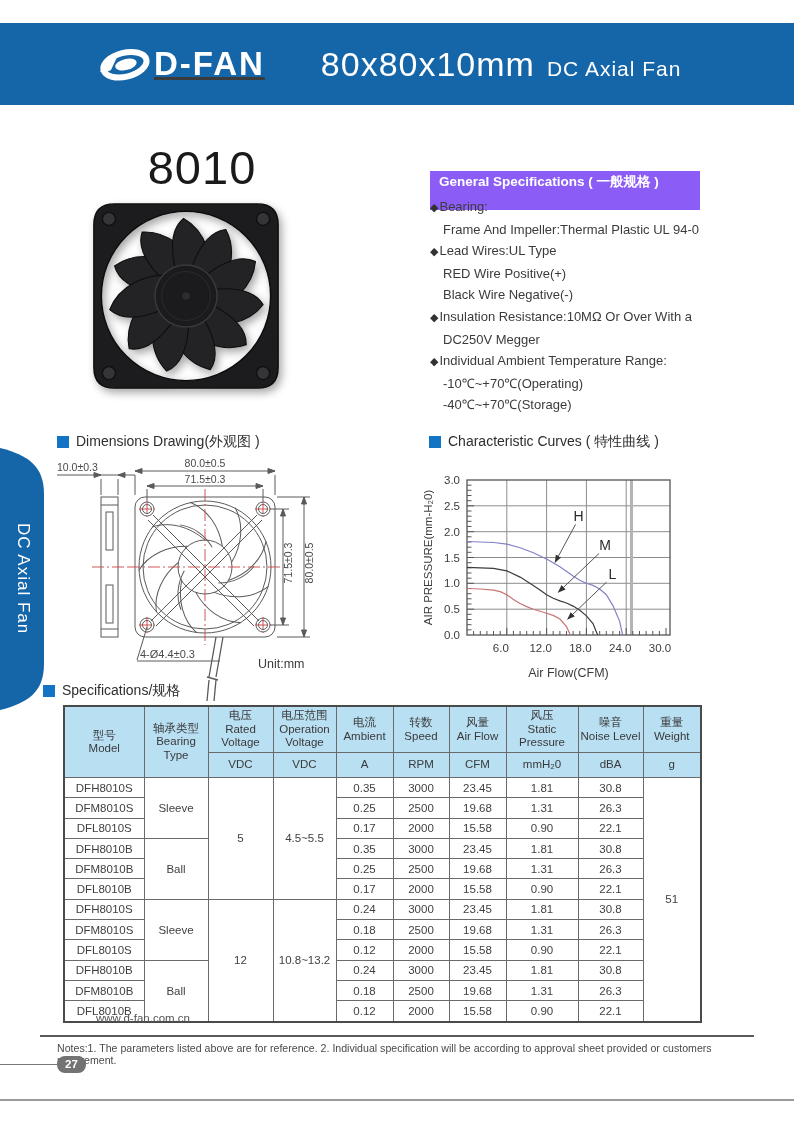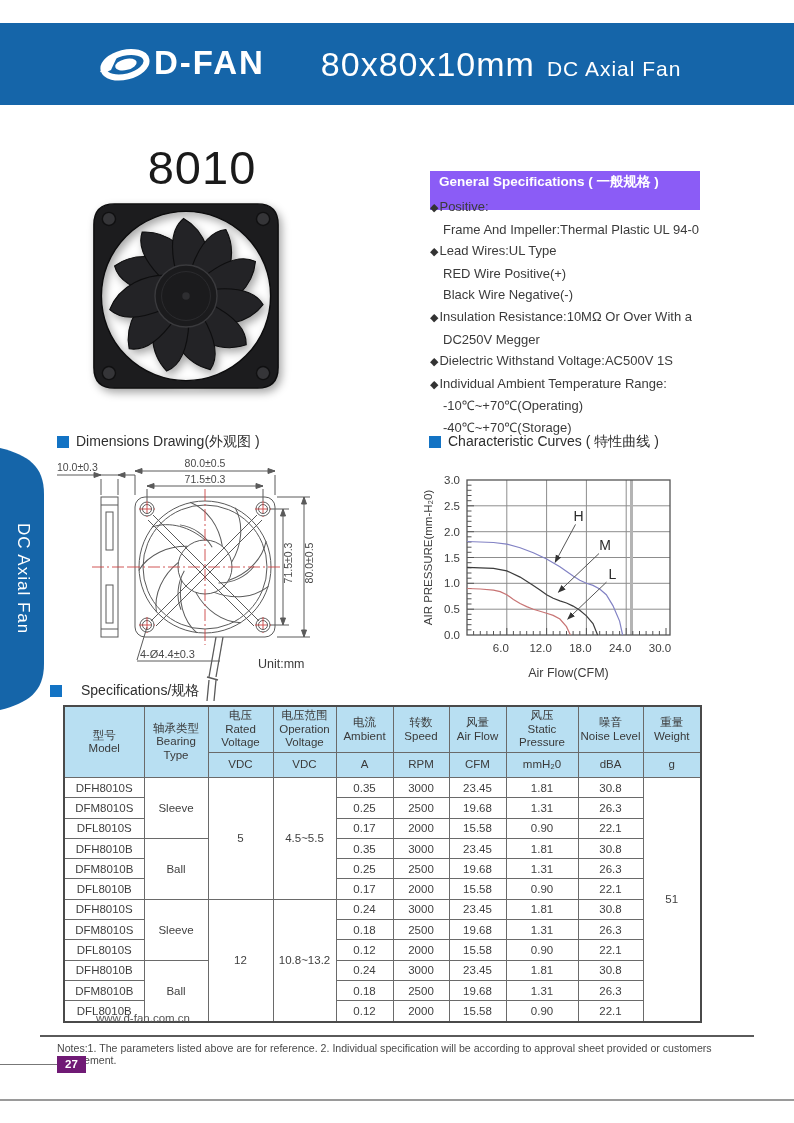--- a/index.html
+++ b/index.html
@@ -1,21 +1,21 @@
 <!DOCTYPE html>
 <html><head>
 <meta charset="utf-8">
 <style>
   html,body{margin:0;padding:0;background:#e8e8e8;}
   .page{position:relative;width:794px;height:1123px;background:#ffffff;margin:0 auto;
         font-family:"Liberation Sans",sans-serif;overflow:hidden;color:#3b3b3b;}
   
   .banner{position:absolute;left:0;top:23px;width:794px;height:82px;background:#1565a9;
           display:flex;align-items:center;}
-  .logo{display:flex;margin-left:98px;}
+  .logo{display:flex;align-items:center;margin-left:98px;text-decoration:underline;}
   .brand{color:#fff;font-size:33px;font-weight:bold;letter-spacing:2px;margin-left:4px;}
   .banner-title{display:flex;align-items:baseline;margin-left:56px;color:#fff;}
   .banner-size{font-size:34px;letter-spacing:1px;}
   .banner-prod{font-size:21px;margin-left:12px;letter-spacing:1px;}
   
   .model-title{position:absolute;left:118px;top:140px;width:168px;text-align:center;
                font-size:47px;color:#1a1a1a;letter-spacing:1px;}
   .fan-photo{position:absolute;left:92px;top:202px;filter:drop-shadow(3px 4px 4px rgba(0,0,0,.35));}
   
   .gs-bar{position:absolute;left:430px;top:171px;width:270px;height:39px;background:#8b5cf6;
@@ -41,22 +41,22 @@
               table-layout:fixed;border:2px solid #4a4a4a;font-size:11.5px;color:#3f3f3f;}
   .spec-table th,.spec-table td{border:1px solid #6a6a6a;text-align:center;vertical-align:middle;padding:0;}
   .spec-table thead th{background:#b8dff2;font-weight:normal;white-space:pre-line;line-height:13.5px;color:#3a3a3a;}
   .spec-table .th-main{height:45px;}
   .spec-table .th-unit{height:24px;}
   .spec-table tbody td{height:19.3px;background:#fff;}
   
   .rule-top{position:absolute;left:40px;top:1035px;width:714px;height:2px;background:#5a5a5a;}
   .notes{position:absolute;left:57px;top:1042px;width:710px;font-size:10.6px;color:#4a4a4a;}
   .pg-line{position:absolute;left:0;top:1064px;width:57px;height:1px;background:#777;}
-  .page-box{position:absolute;left:57px;top:1056px;width:29px;height:17px;background:#701a75;
-            color:#fff;font-size:11.5px;font-weight:bold;text-align:center;line-height:17px;}
+  .page-box{position:absolute;left:57px;top:1056px;width:29px;height:17px;background:#737373;
+            color:#fff;font-size:11.5px;font-weight:bold;text-align:center;line-height:17px;border-radius:8px;}
   .website{position:absolute;left:96px;top:1012px;font-size:11.5px;color:#555;}
   .rule-bottom{position:absolute;left:0;top:1099px;width:794px;height:2px;background:#9a9a9a;}
 </style>
 </head>
 <body>
 
 <div class="page">
 
   <header class="banner">
     <div class="logo">
@@ -104,28 +104,27 @@
     <g fill="#353538" stroke="#101011" stroke-width="1.5">
       <circle cx="18" cy="18" r="7"></circle>
         <circle cx="182" cy="18" r="7"></circle>
       <circle cx="18" cy="182" r="7"></circle>
         <circle cx="182" cy="182" r="7"></circle>
     </g>
   </svg>
 
   <div class="gs-bar">General Specifications ( 一般规格 )</div>
   <ul class="gs-list" id="gs-list">
-      <li><span class="dia">◆</span><span>Positive:</span></li>
+      <li><span class="dia">◆</span><span>Bearing:</span></li>
       <li class="cont"><span>Frame And Impeller:Thermal Plastic UL 94-0</span></li>
       <li><span class="dia">◆</span><span>Lead Wires:UL Type</span></li>
       <li class="cont"><span>RED Wire Positive(+)</span></li>
       <li class="cont"><span>Black Wire Negative(-)</span></li>
       <li><span class="dia">◆</span><span>Insulation Resistance:10MΩ Or Over With a</span></li>
       <li class="cont"><span>DC250V Megger</span></li>
-      <li><span class="dia">◆</span><span>Dielectric Withstand Voltage:AC500V 1S</span></li>
       <li><span class="dia">◆</span><span>Individual Ambient Temperature Range:</span></li>
       <li class="cont"><span>-10℃~+70℃(Operating)</span></li>
       <li class="cont"><span>-40℃~+70℃(Storage)</span></li>
     </ul>
 
   <div class="sec-head" style="left:429px;top:433px;">
     <span class="sq"></span>
     <span>Characteristic Curves ( 特性曲线 )</span>
   </div>
   <div class="sec-head" style="left:57px;top:433px;">
@@ -338,21 +337,21 @@
         <line x1="155.5" y1="72.4" x2="135.2" y2="110.2" stroke="#555" stroke-width="1" marker-end="url(#ah)"></line>
         <text x="158.5" y="69.2" font-size="14" fill="#2b2b2b" text-anchor="middle">H</text>
         <line x1="179.0" y1="101.5" x2="138.5" y2="140.1" stroke="#555" stroke-width="1" marker-end="url(#ah)"></line>
         <text x="185" y="98.1" font-size="14" fill="#2b2b2b" text-anchor="middle">M</text>
         <line x1="186.5" y1="130.1" x2="147.8" y2="167" stroke="#555" stroke-width="1" marker-end="url(#ah)"></line>
         <text x="192.3" y="127.1" font-size="14" fill="#2b2b2b" text-anchor="middle">L</text>
         <text x="148.5" y="225" font-size="12.5" fill="#3c3c3c" text-anchor="middle">Air Flow(CFM)</text>
         <text x="12" y="105.5" font-size="11.5" fill="#3c3c3c" text-anchor="middle" transform="rotate(-90 12 105.5)">AIR PRESSURE(mm-H₂0)</text>
       </svg></div>
 
-  <div class="sec-head" style="left:50px;top:682px;gap:12px;">
+  <div class="sec-head" style="left:43px;top:682px;">
     <span class="sq"></span>
     <span>Specifications/规格</span>
   </div>
 
   <table class="spec-table">
     <colgroup>
       <col style="width:80px">
         <col style="width:64px">
         <col style="width:65px">
         <col style="width:63px">

